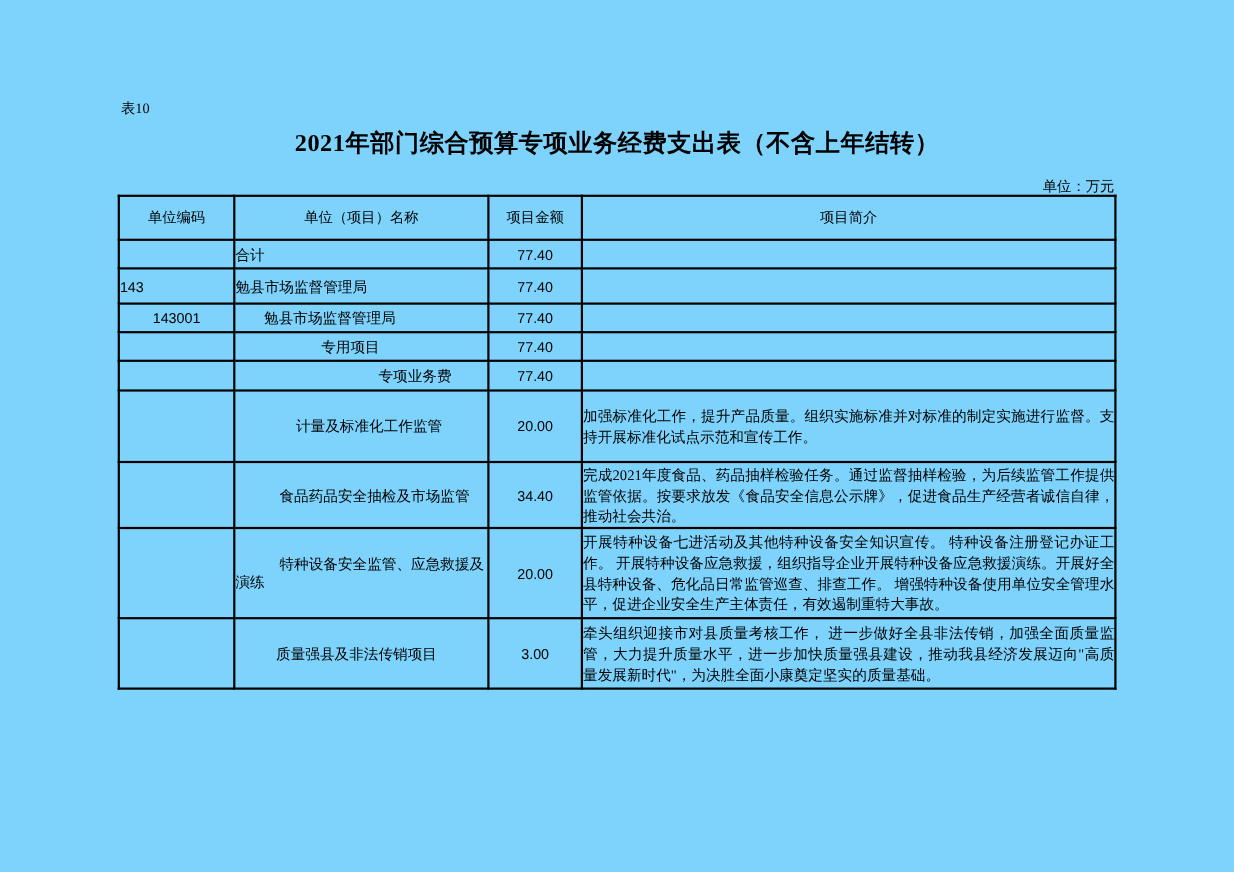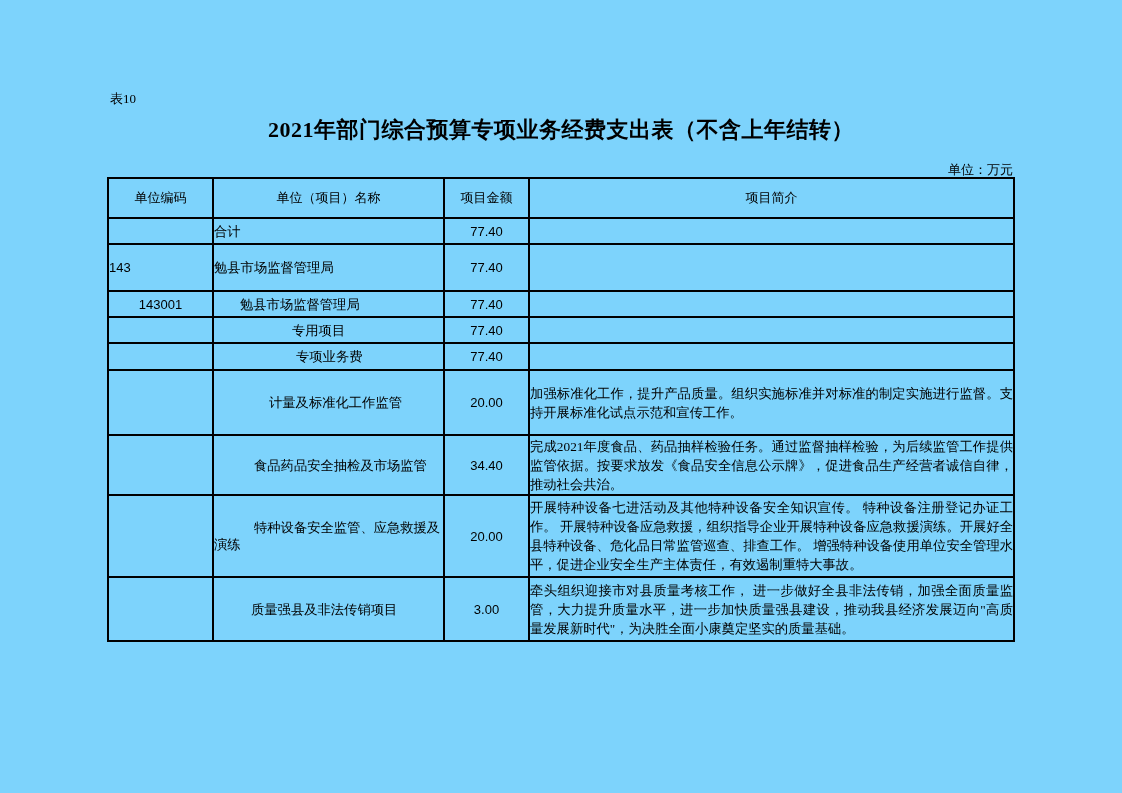--- a/index.html
+++ b/index.html
@@ -100,41 +100,41 @@
         <th>项目简介</th>
       </tr>
     </thead>
     <tbody>
       <tr style="height:26px;">
         <td class="c-code"></td>
         <td class="c-name" style="text-indent:0;">合计</td>
         <td class="c-amount">77.40</td>
         <td class="c-desc"></td>
       </tr>
-      <tr style="height:47px;">
+      <tr style="height:32px;">
         <td class="c-code">143</td>
         <td class="c-name" style="text-indent:0;">勉县市场监督管理局</td>
         <td class="c-amount">77.40</td>
         <td class="c-desc"></td>
       </tr>
       <tr style="height:26px;">
         <td class="c-code center">143001</td>
         <td class="c-name" style="text-indent:26px;">勉县市场监督管理局</td>
         <td class="c-amount">77.40</td>
         <td class="c-desc"></td>
       </tr>
       <tr style="height:26px;">
         <td class="c-code"></td>
         <td class="c-name" style="text-indent:78px;">专用项目</td>
         <td class="c-amount">77.40</td>
         <td class="c-desc"></td>
       </tr>
       <tr style="height:27px;">
         <td class="c-code"></td>
-        <td class="c-name" style="text-indent:82px;">专项业务费</td>
+        <td class="c-name" style="text-indent:82px;padding-left:48px;">专项业务费</td>
         <td class="c-amount">77.40</td>
         <td class="c-desc"></td>
       </tr>
       <tr style="height:65px;">
         <td class="c-code"></td>
         <td class="c-name" style="text-indent:55px;">计量及标准化工作监管</td>
         <td class="c-amount">20.00</td>
         <td class="c-desc">加强标准化工作，提升产品质量。组织实施标准并对标准的制定实施进行监督。支持开展标准化试点示范和宣传工作。</td>
       </tr>
       <tr style="height:60px;">

